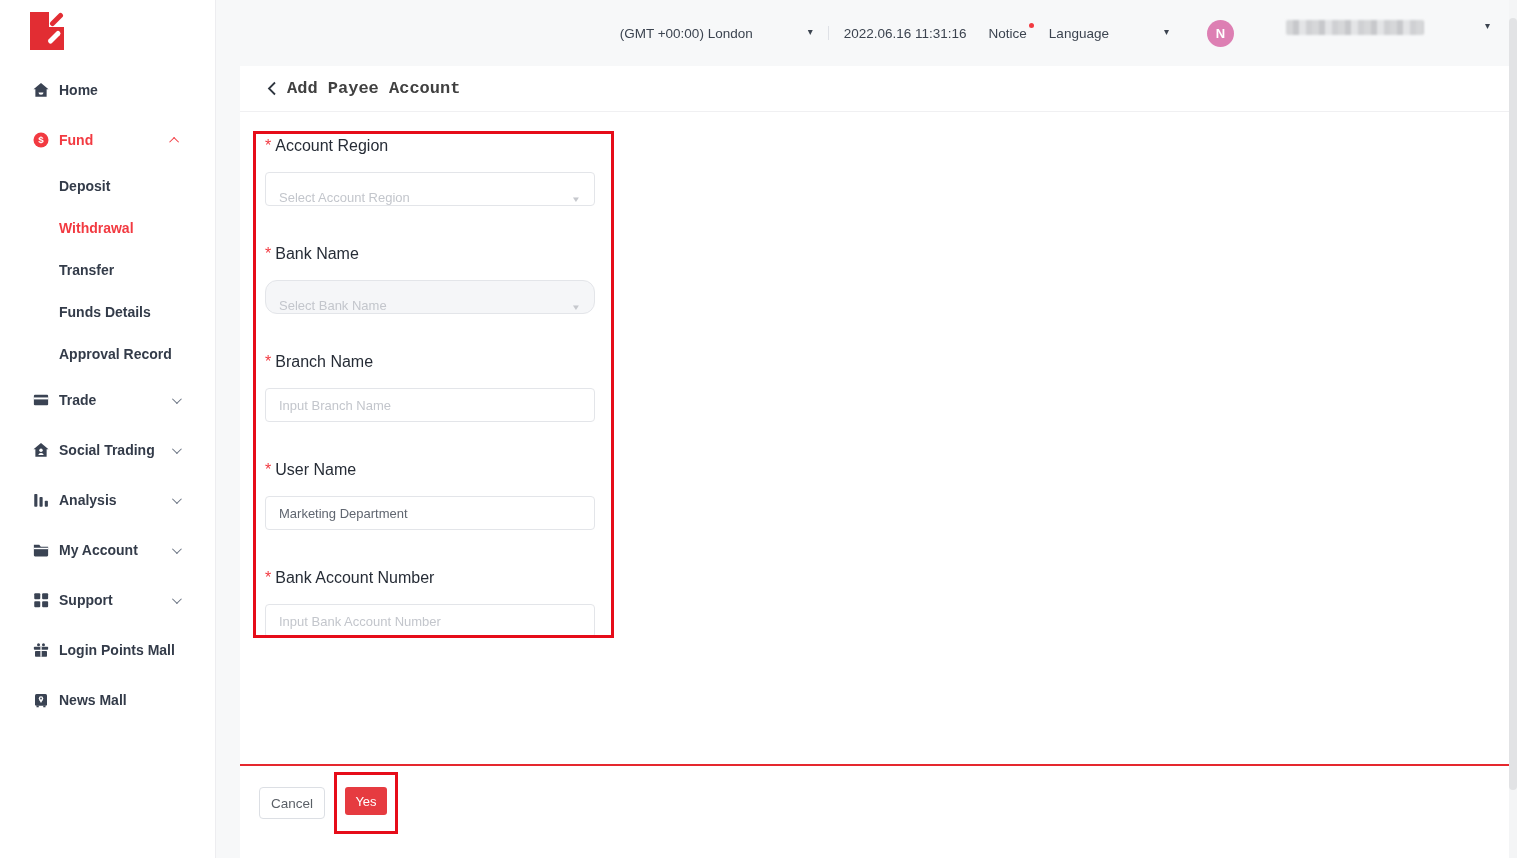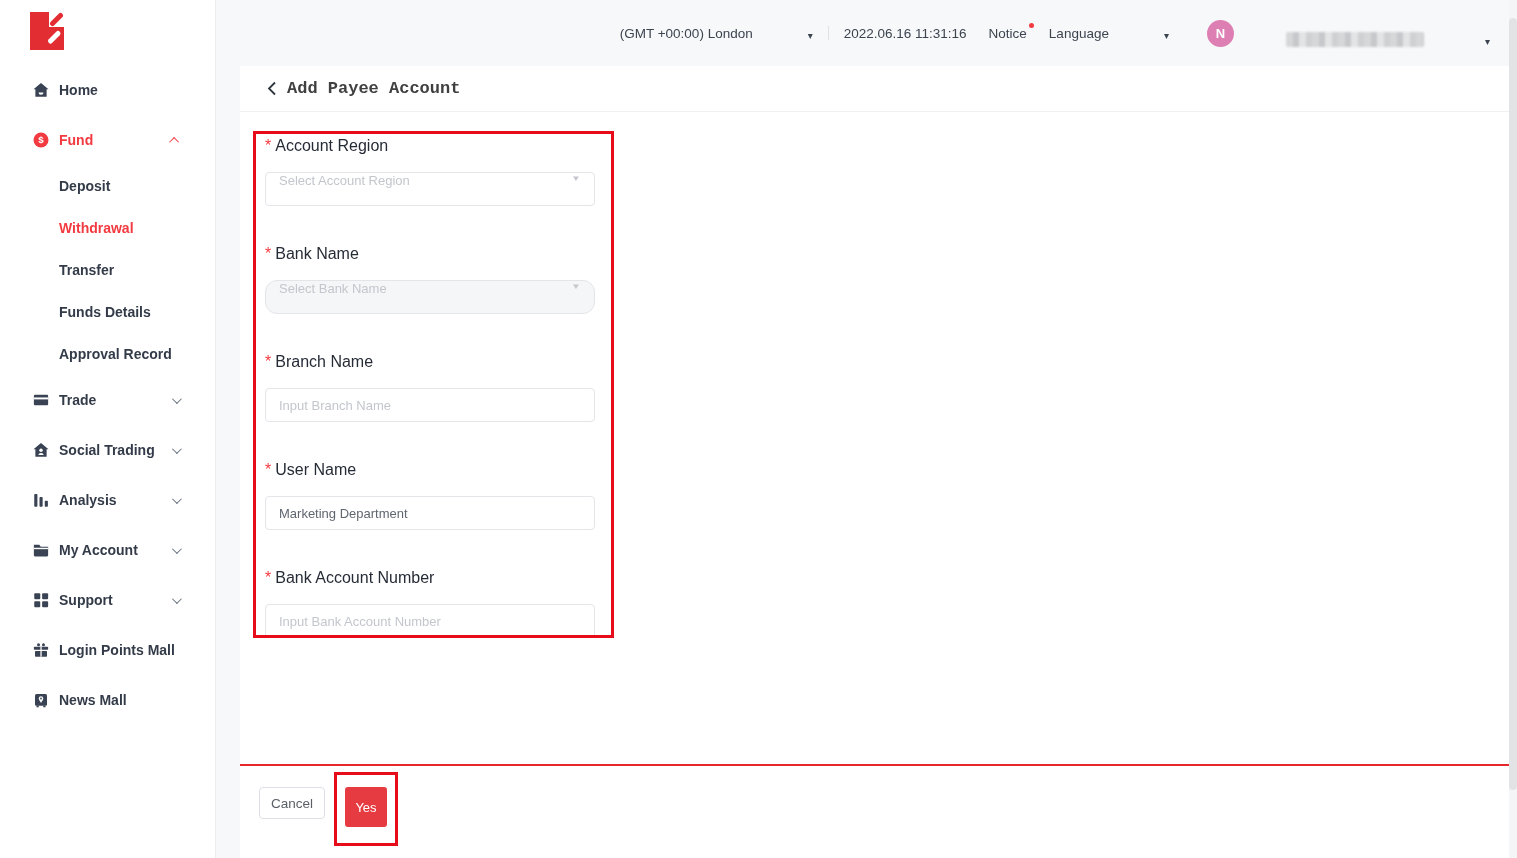--- a/index.html
+++ b/index.html
@@ -35,21 +35,21 @@
   }
   .chev.down { transform:rotate(45deg) translateY(-2px); }
   .chev.up   { transform:rotate(-135deg) translateY(-2px); border-color:#f23a41; }
 
   
   .topbar {
     position:absolute; left:216px; top:0; width:1301px; height:66px;
     display:flex; align-items:center; justify-content:flex-end;
     padding-right:27px; font-size:13.5px; color:#3c4450; z-index:2;
   }
-  .tz-group, .lang-group, .user-group { display:flex; align-items:flex-end; cursor:pointer;gap:48px; }
+  .tz-group, .lang-group, .user-group { display:flex; align-items:flex-start; cursor:pointer;gap:48px; }
   .caret-sm { font-size:10px; color:#3c4450; margin-left:7px; }
   .tb-divider { width:1px; height:14px; background:#dfe1e6; margin:0 15px; }
   .tb-datetime { margin-right:22px; }
   .notice-wrap { position:relative; cursor:pointer; margin-right:22px; }
   .notice-dot { position:absolute; top:-3px; right:-7px; width:5px; height:5px; border-radius:50%; background:#f23a41; }
   .lang-group { margin-right:38px; }
   .avatar {
     width:27px; height:27px; border-radius:50%; background:#dd7fb3;
     color:#fff; font-size:13px; font-weight:700;
     display:flex; align-items:center; justify-content:center; margin-right:4px;
@@ -84,39 +84,39 @@
     border:3px solid #e60c19; padding:12px 8px 16px 8px; z-index:5;
   }
 
   
   .payee-form { position:absolute; left:25px; top:71px; width:330px; }
   .form-group { margin-bottom:39px; }
   .form-label { display:block; font-size:16px; font-weight:500; color:#262c36; margin-bottom:17px; }
   .req { color:#f23a41; margin-right:4px; }
   .control {
     width:330px; height:34px; border:1px solid #e3e5e9; border-radius:4px;
-    display:flex; align-items:flex-start; padding:0 13px; font-size:13px; background:#fff;
+    display:flex; align-items:flex-end; padding:0 13px; font-size:13px; background:#fff;
   }
   .select-box { cursor:pointer; }
   .select-box.disabled { background:#f5f6f8; cursor:not-allowed;border-radius:12px; }
   .placeholder { color:#c3c6cc; }
   .select-caret { margin-left:auto; color:#c6c8cd; font-size:10px; transform:scaleY(.8); }
   input.control { color:#606670; outline:none; }
   input.control::placeholder { color:#c3c6cc; }
 
   
   .footer-line { position:absolute; left:0; top:698px; width:1269px; height:2px; background:#e5282e; }
   .cancel-btn {
     position:absolute; left:19px; top:721px; width:66px; height:32px;
     background:#fff; border:1px solid #dcdfe4; border-radius:4px;
     font-size:13.5px; color:#5a5f66; cursor:pointer;
     font-family:"Liberation Sans", sans-serif;
   }
   .yes-btn {
-    width:42px; height:40px; background:#e63b40; border:none; border-radius:3px;
+    width:42px; height:28px; background:#e63b40; border:none; border-radius:3px;
     color:#fff; font-size:13px; cursor:pointer; display:block;
     font-family:"Liberation Sans", sans-serif;
   }
 
   
   .scroll-track { position:absolute; right:0; top:0; width:8px; height:858px; background:#f4f5f6; z-index:6; }
   .scroll-thumb { position:absolute; right:0px; top:18px; width:8px; height:772px; background:#e2e3e5; border-radius:4px; }
 </style>
 </head>
 <body>

